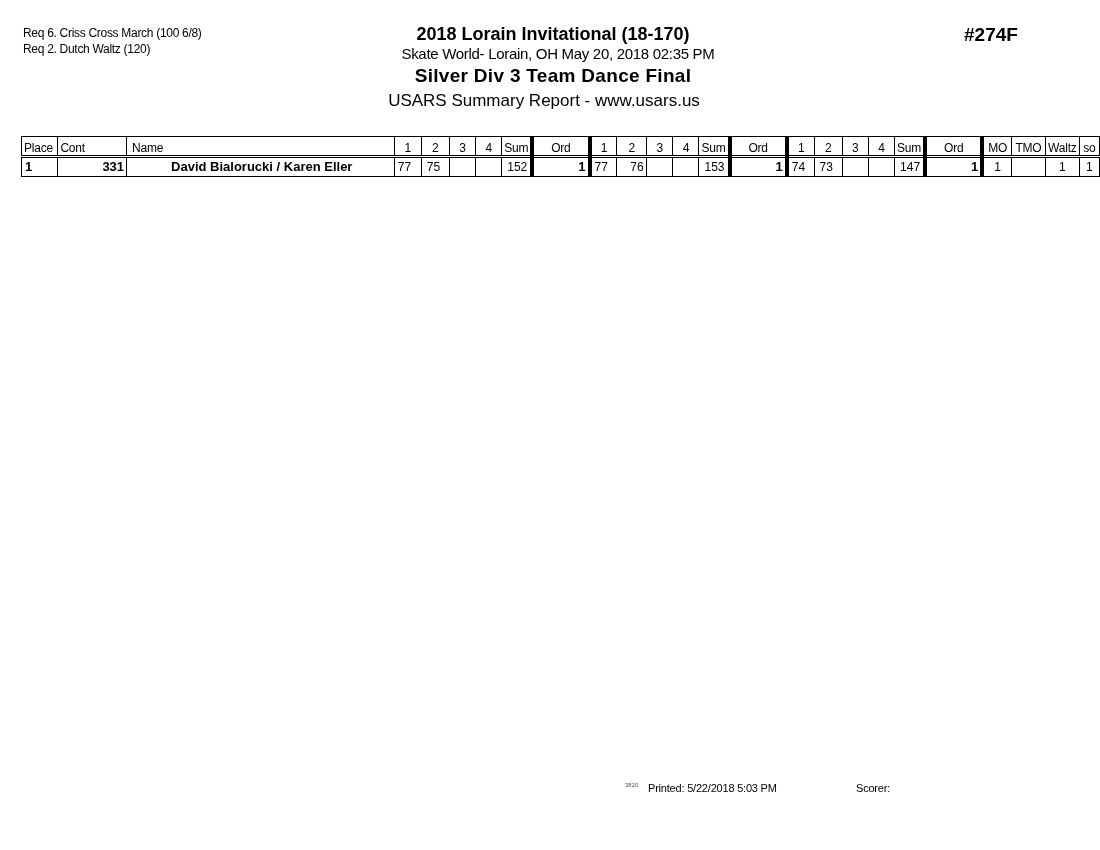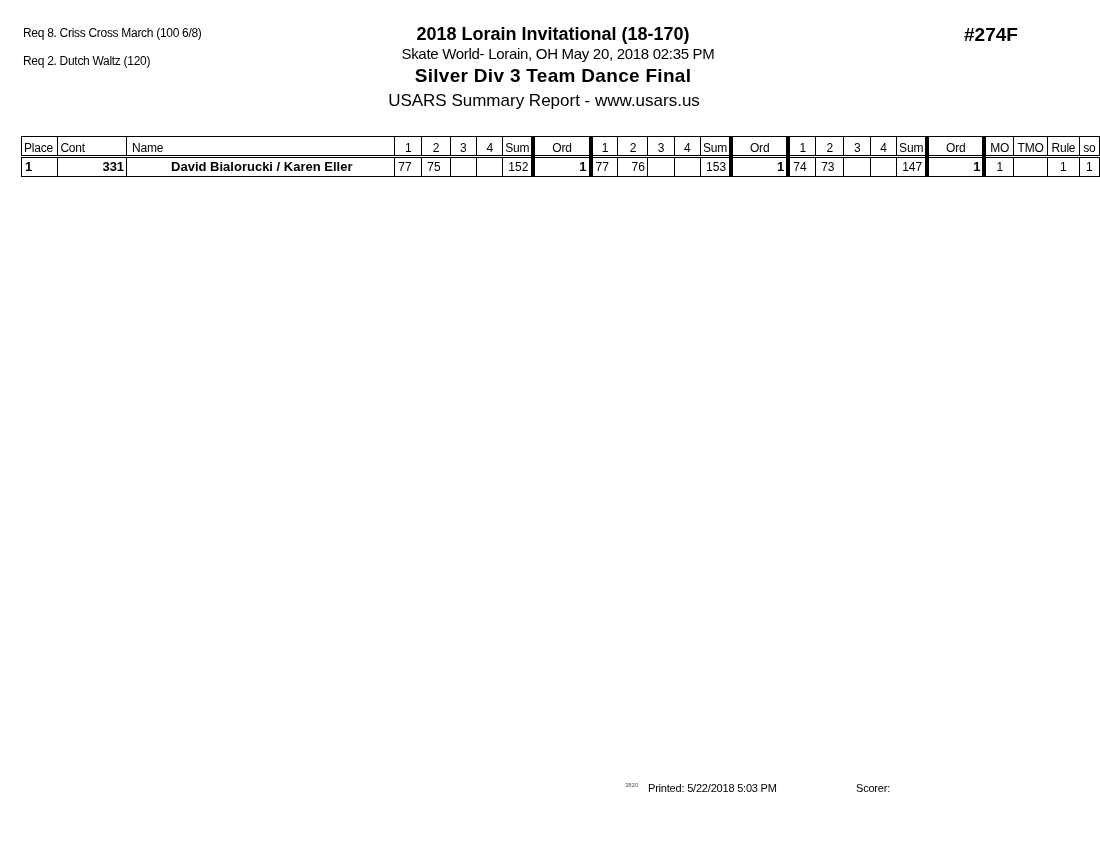--- a/index.html
+++ b/index.html
@@ -1,20 +1,20 @@
 <!DOCTYPE html>
 <html><head>
   <meta charset="utf-8">
   <style>
     html, body { margin: 0; padding: 0; background: #ffffff; }
     body { width: 1100px; height: 850px; position: relative; overflow: hidden; color: #000; font-family: "Liberation Sans", sans-serif; }
     .abs { position: absolute; white-space: nowrap; }
     .req { left: 23px; font-size: 12px; letter-spacing: -0.3px; }
     .req1 { top: 26px; }
-    .req2 { top: 54px; }
+    .req2 { top: 42px; }
     .title { left: 0; width: 1106px; text-align: center; font-weight: bold; font-size: 18px; top: 24px; }
     .venue { left: 0; width: 1084px; text-align: center; font-size: 15px; top: 45px; letter-spacing: -0.3px; padding-left: 16px; }
     .event { left: 0; width: 1106px; text-align: center; font-weight: bold; font-size: 19px; top: 65px; letter-spacing: 0.3px; }
     .report { left: 0; width: 1088px; text-align: center; font-size: 17px; top: 91px; }
     .evnum { left: 964px; top: 24px; font-weight: bold; font-size: 19px; }
 
     table.score { position: absolute; left: 21px; top: 136px; border-collapse: collapse; font-size: 12px; table-layout: fixed; }
     table.score td { padding: 0 2px; height: 18px; line-height: 14px; white-space: nowrap; overflow: hidden; }
     .judge-row td { height: 19px; }
     .judge-row td.jname { border: 1px solid #000; border-bottom: none; text-align: left; padding-left: 6px; vertical-align: top; padding-top: 1px; letter-spacing: -0.3px; }
@@ -28,21 +28,21 @@
     td.right { text-align: right !important; padding-right: 3px !important; }
 
     .footer-code { left: 625px; top: 782px; font-size: 6px; color: #555; }
     .printed { left: 648px; top: 782px; font-size: 11px; letter-spacing: -0.2px; }
     .scorer { left: 856px; top: 782px; font-size: 11px; letter-spacing: -0.2px; }
   </style>
 </head>
 <body>
 
 <div class="abs req req1">
-  <span>Req  8.</span>
+  <span>Req  6.</span>
   <span>Criss Cross March (100 6/8)</span>
 </div>
 <div class="abs req req2">
   <span>Req  2.</span>
   <span>Dutch Waltz (120)</span>
 </div>
 
 <div class="abs title">2018 Lorain Invitational (18-170)</div>
 <div class="abs venue">Skate World- Lorain, OH  May 20, 2018  02:35 PM</div>
 <div class="abs event">Silver Div 3 Team Dance Final</div>
@@ -99,21 +99,21 @@
 
     <td class="thickL">1</td>
     <td>2</td>
     <td>3</td>
     <td>4</td>
     <td>Sum</td>
     <td class="thickL">Ord</td>
 
     <td class="thickL">MO</td>
     <td>TMO</td>
-    <td>Rule</td>
+    <td>Waltz</td>
     <td>so</td>
   </tr>
   <tr class="data-row">
     <td class="left bold" style="padding-left:3px">1</td>
     <td class="bold">331</td>
     <td class="left bold">David Bialorucki / Karen Eller</td>
 
     <td class="left" style="padding-left:3px">77</td>
     <td class="left" style="padding-left:5px">75</td>
     <td></td>

